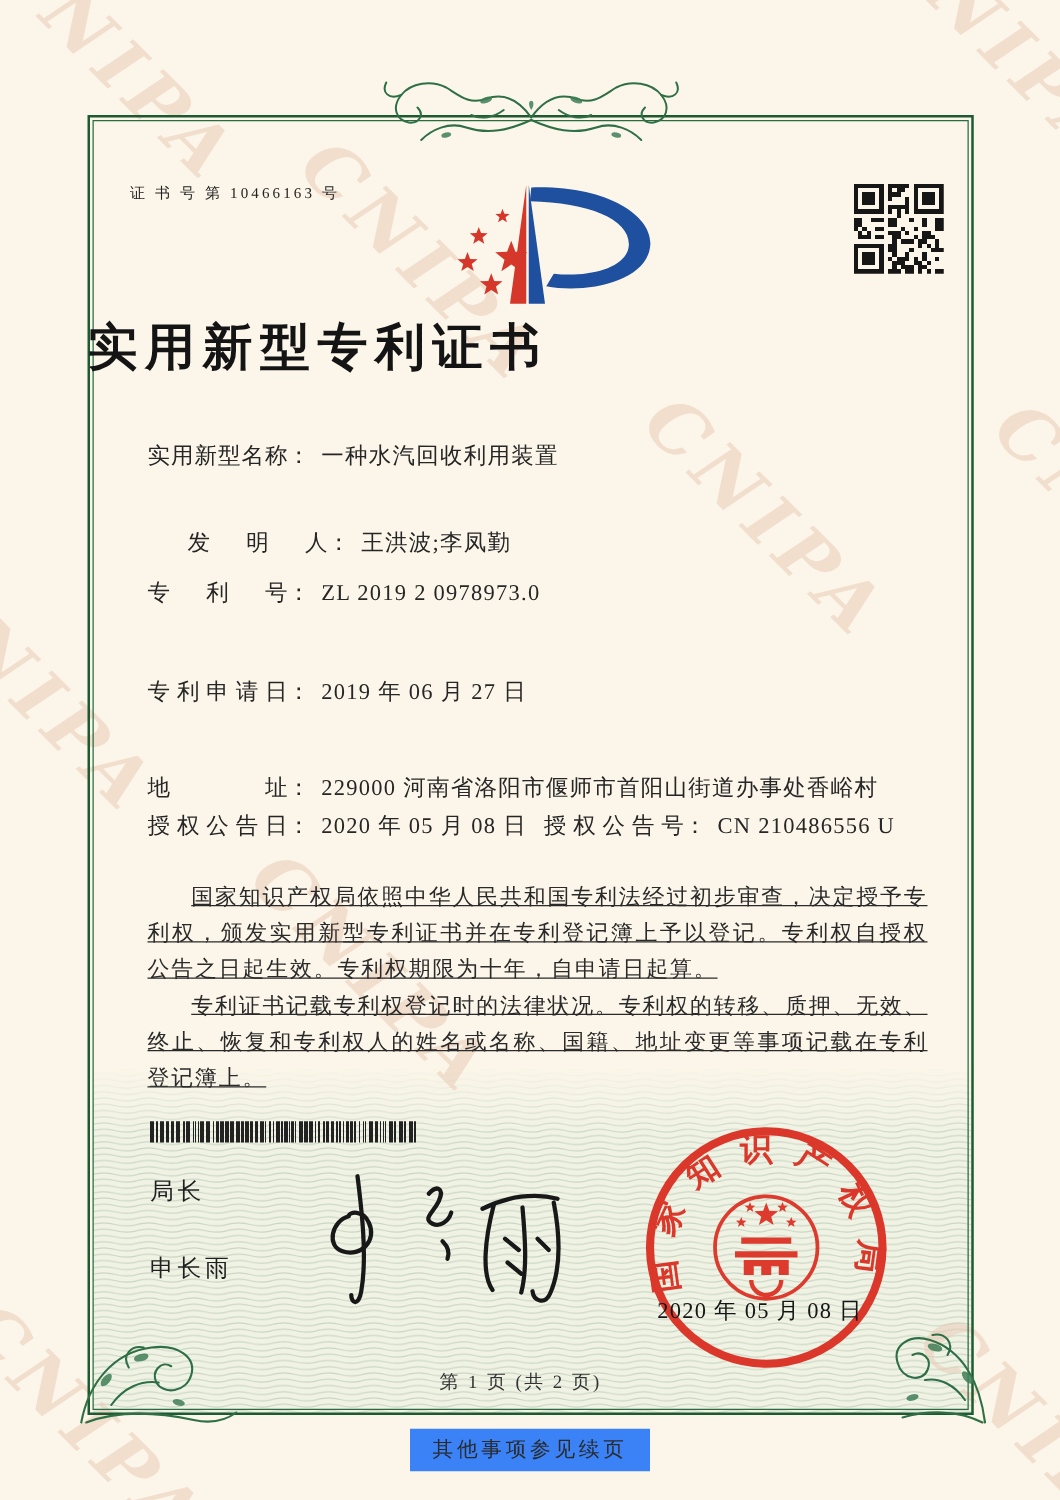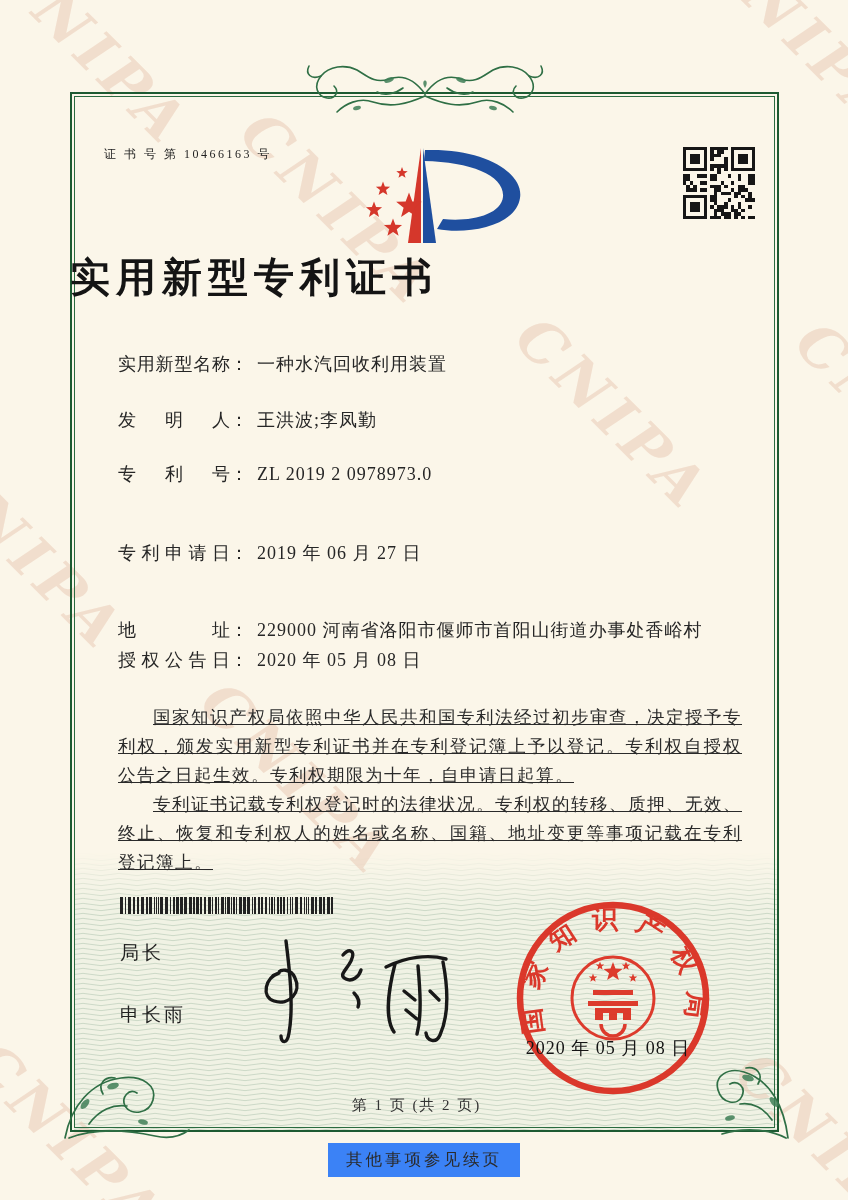--- a/index.html
+++ b/index.html
@@ -374,34 +374,35 @@
       <rect x="17" y="20" width="1" height="1" fill="#161616"></rect>
       <rect x="19" y="20" width="1" height="1" fill="#161616"></rect>
       <rect x="20" y="20" width="1" height="1" fill="#161616"></rect>
     </svg>
 
   <div class="title">实用新型专利证书</div>
 
   <div class="field-row" style="top:352px;">
     <span class="flabel">实用新型名称</span><span>：</span><span class="fvalue">一种水汽回收利用装置</span>
   </div>
-  <div class="field-row" style="top:408px;">
+  <div class="field-row" style="top:422px;margin-left:32px;">
     <span class="flabel">发明人</span><span>：</span><span class="fvalue">王洪波;李凤勤</span>
   </div>
   <div class="field-row" style="top:462px;">
     <span class="flabel">专利号</span><span>：</span><span class="fvalue">ZL 2019 2 0978973.0</span>
   </div>
   <div class="field-row" style="top:509px;margin-top:32px;">
     <span class="flabel">专利申请日</span><span>：</span><span class="fvalue">2019 年 06 月 27 日</span>
   </div>
   <div class="field-row" style="top:618px;">
     <span class="flabel">地址</span><span>：</span><span class="fvalue">229000 河南省洛阳市偃师市首阳山街道办事处香峪村</span>
   </div>
   <div class="field-row" style="top:648px;width:624px;">
     <span class="flabel">授权公告日</span><span>：</span><span class="fvalue">2020 年 05 月 08 日</span>
+    <span class="pair2"><span class="flabel">授权公告号</span><span>：</span><span class="fvalue">CN 210486556 U</span></span>
   </div>
 
   <div class="paras">
     <p>国家知识产权局依照中华人民共和国专利法经过初步审查，决定授予专利权，颁发实用新型专利证书并在专利登记簿上予以登记。专利权自授权公告之日起生效。专利权期限为十年，自申请日起算。</p>
     <p>专利证书记载专利权登记时的法律状况。专利权的转移、质押、无效、终止、恢复和专利权人的姓名或名称、国籍、地址变更等事项记载在专利登记簿上。</p>
   </div>
 
   <svg class="barcode" id="barcode-svg" width="216" height="17" viewBox="0 0 216 17" style="shape-rendering:crispEdges">
       <rect x="0" y="0" width="3" height="17" fill="#222"></rect>
       <rect x="5" y="0" width="1" height="17" fill="#222"></rect>

